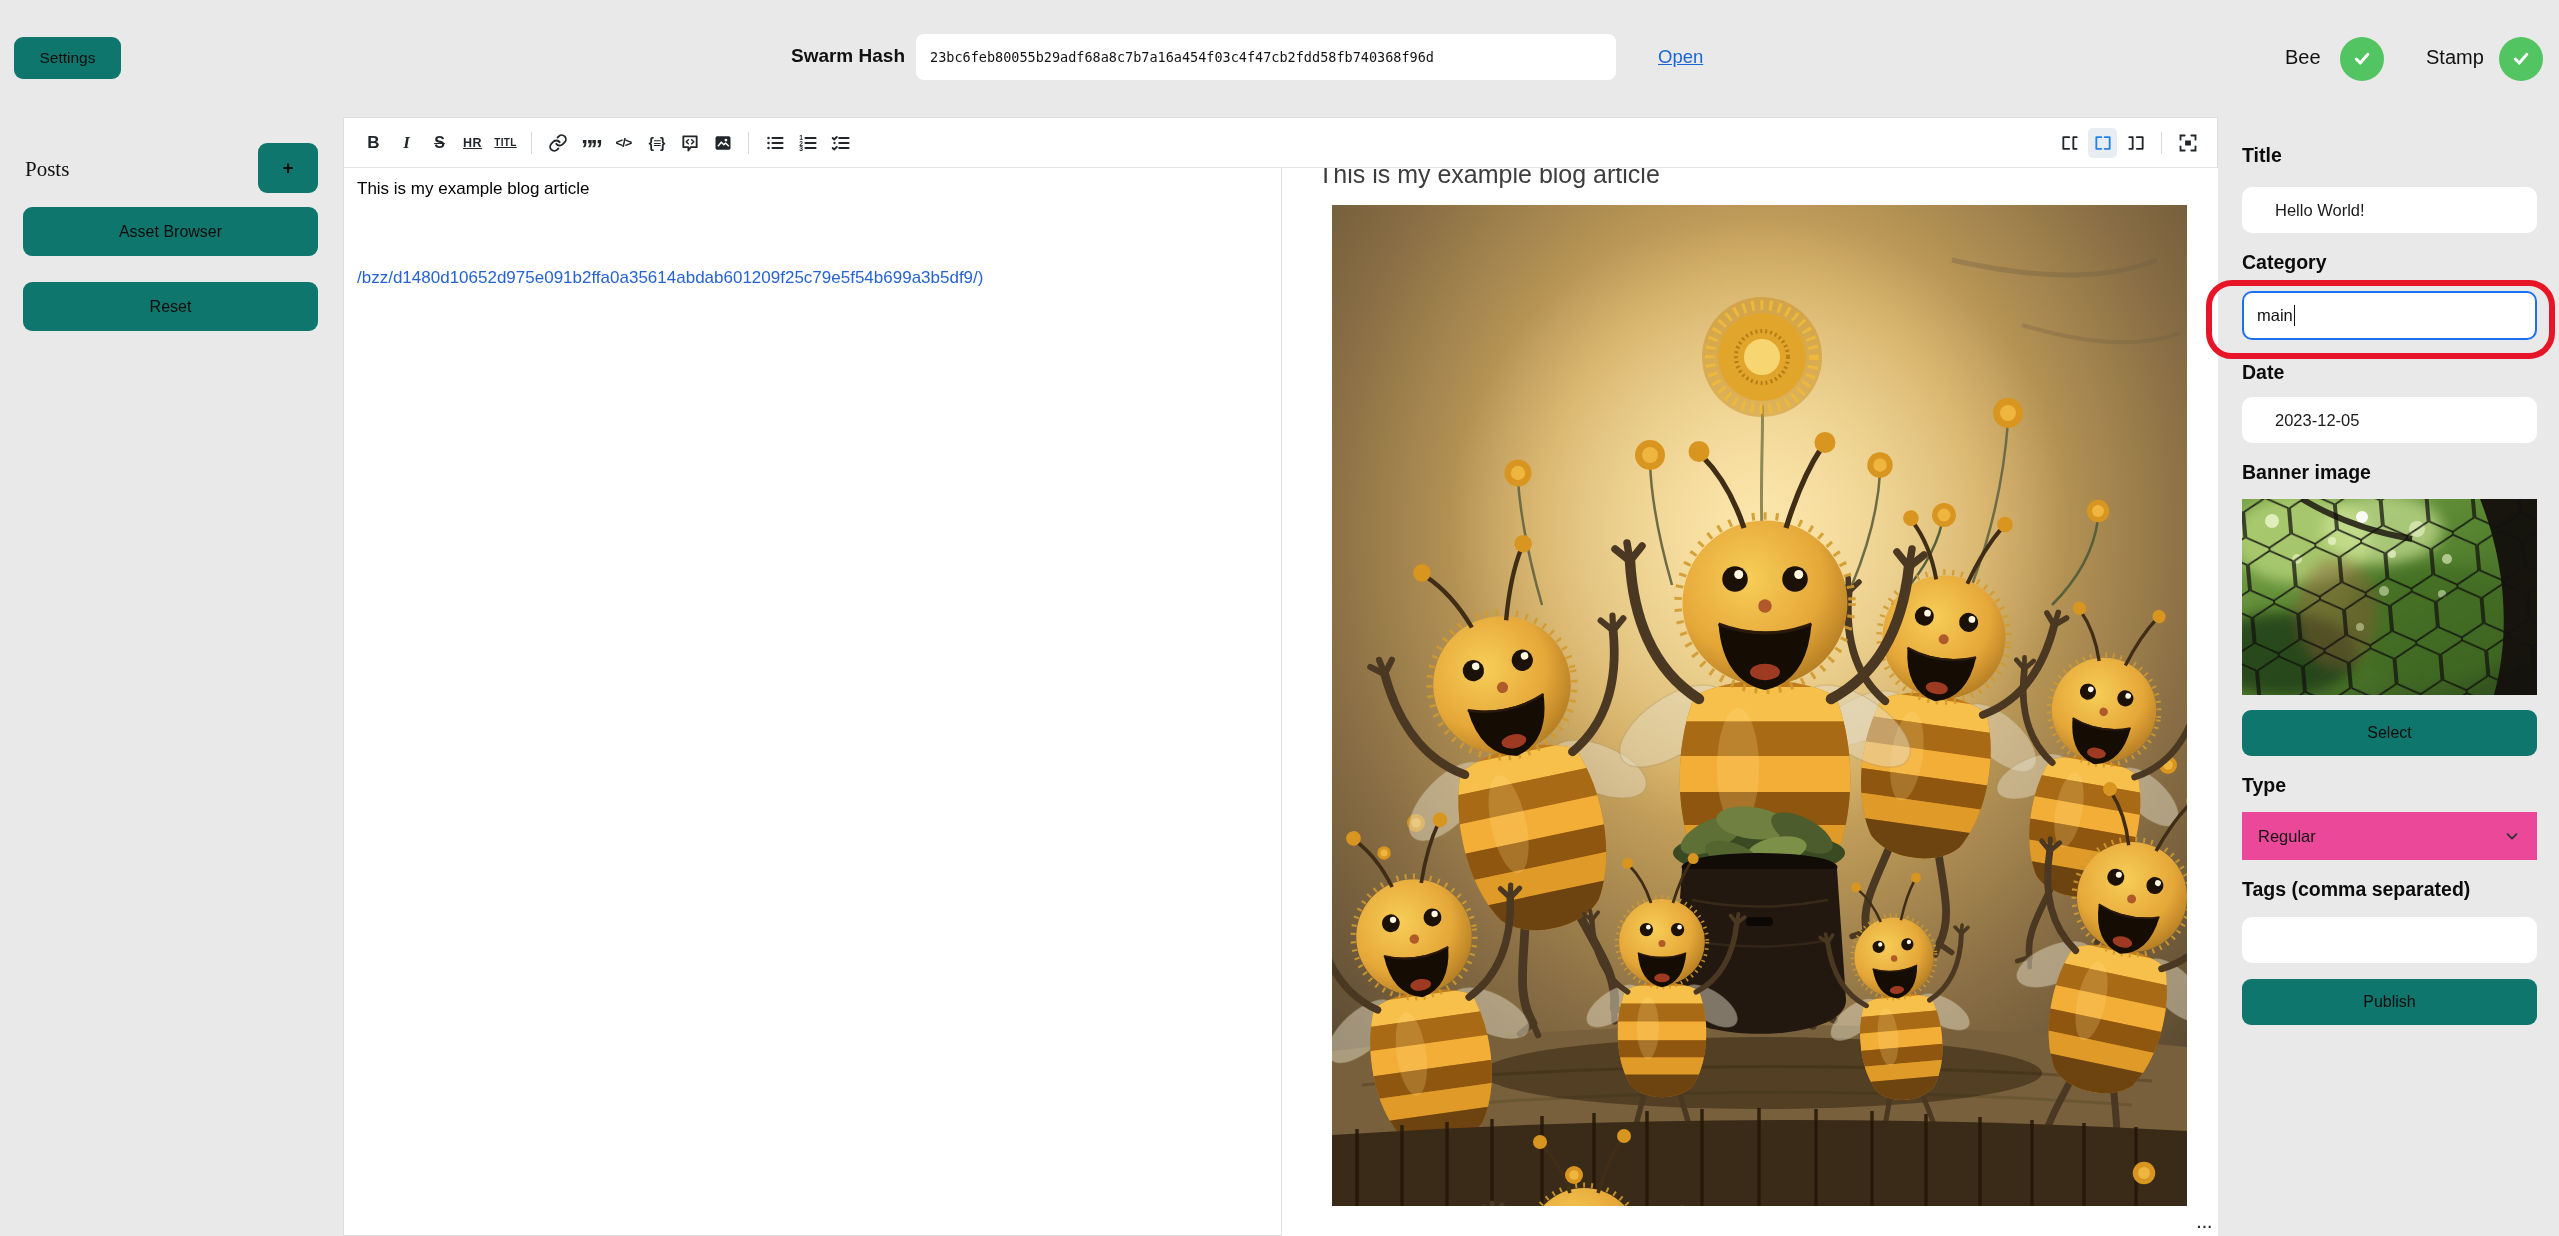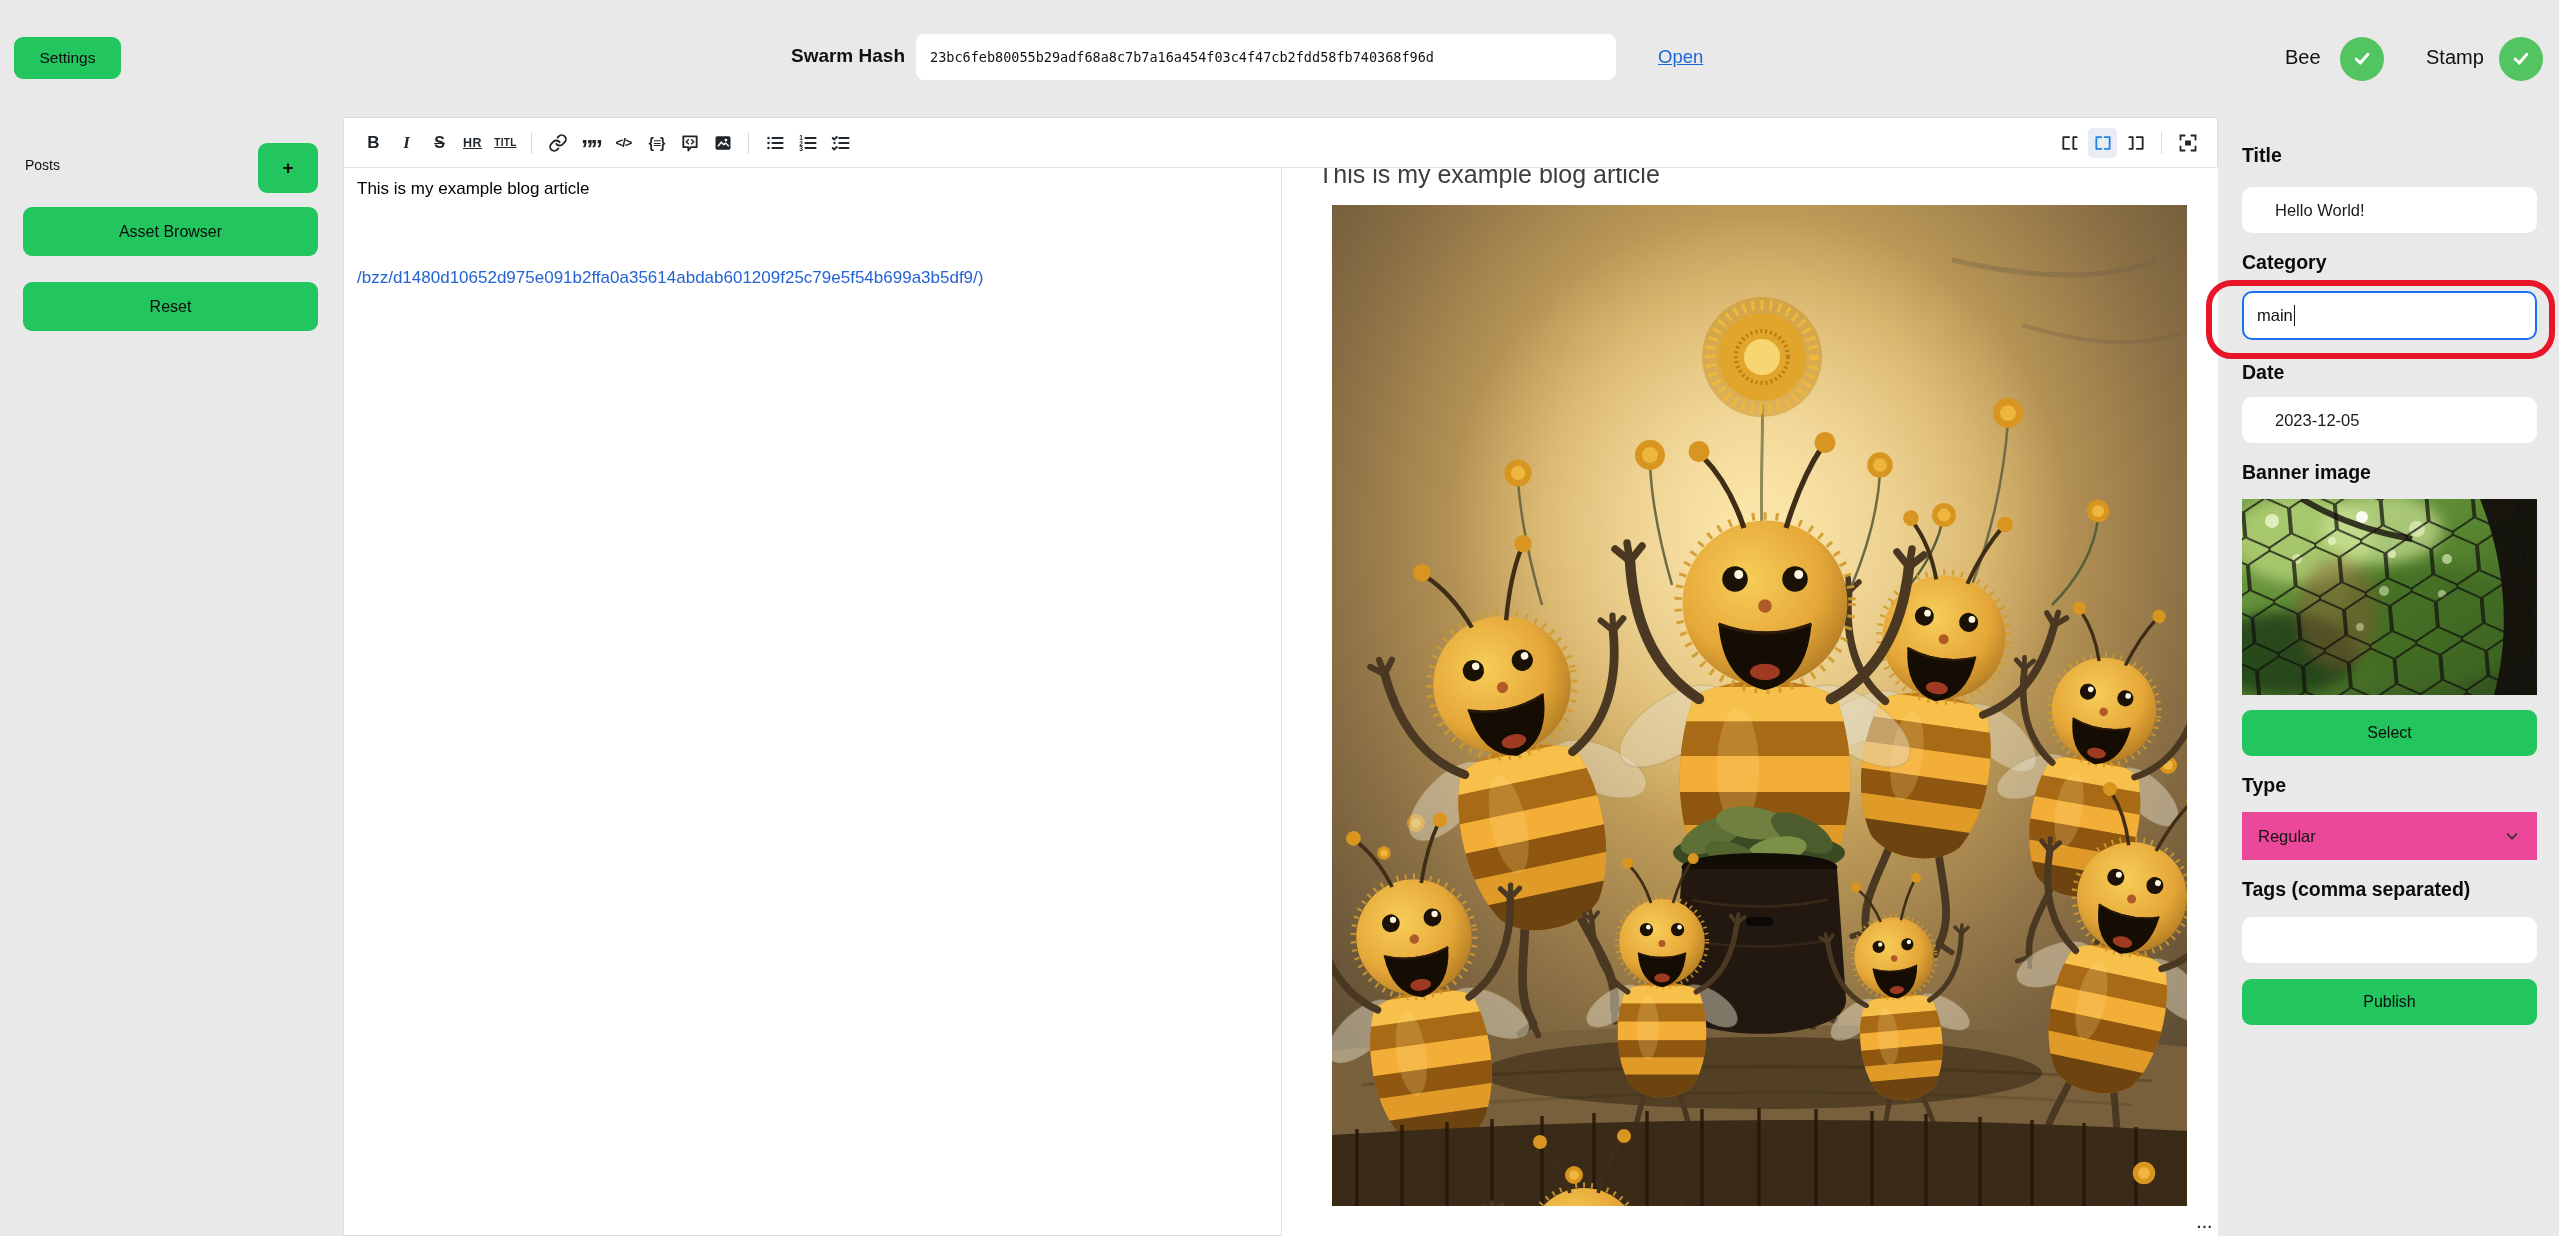--- a/index.html
+++ b/index.html
@@ -1,32 +1,32 @@
 <!DOCTYPE html>
 <html><head>
 <meta charset="utf-8">
 <style>
   html,body{margin:0;padding:0;background:#e9e9e9;}
   .page{position:relative;width:2559px;height:1236px;background:#e9e9e9;overflow:hidden;
         font-family:"Liberation Sans",sans-serif;color:#111;}
-  .btn{background:#22c55e;border:none;border-radius:9px;color:#0d0d0d;display:flex;align-items:center;
+  .btn{background:#0f766e;border:none;border-radius:9px;color:#0d0d0d;display:flex;align-items:center;
        justify-content:center;position:absolute;cursor:pointer;font-family:inherit;font-weight:500;}
   
   #settings{left:14px;top:37px;width:107px;height:42px;font-size:15.5px;}
   .swarm-label{position:absolute;left:745px;top:45px;width:160px;text-align:right;font-size:19px;font-weight:600;}
   #hash{position:absolute;left:916px;top:34px;width:700px;height:46px;border:none;border-radius:8px;background:#fff;
         padding:0 14px;font-family:"DejaVu Sans Mono",monospace;font-size:13.5px;color:#131313;box-sizing:border-box;}
   #open{position:absolute;left:1630px;top:46px;font-size:18.5px;color:#1b66d6;font-weight:500;text-decoration:underline;margin-left:28px;}
   .status-label{position:absolute;font-size:20px;font-weight:500;top:46px;}
   #bee-label{left:2285px;} #stamp-label{left:2406px;margin-left:20px;}
   .check{position:absolute;top:37px;width:44px;height:44px;border-radius:50%;background:#52c462;
          display:flex;align-items:center;justify-content:center;}
   #bee-check{left:2340px;} #stamp-check{left:2499px;}
   
-  #posts{position:absolute;left:25px;top:157px;font-size:14px;font-weight:500;}
+  #posts{position:absolute;left:25px;top:157px;font-size:21px;font-weight:500;font-family:Liberation Serif, serif;}
   #add{left:258px;top:143px;width:60px;height:50px;font-size:19px;font-weight:700;}
   #assets{left:23px;top:207px;width:295px;height:49px;font-size:16px;}
   #reset{left:23px;top:282px;width:295px;height:49px;font-size:16px;}
   
   #container{position:absolute;left:343px;top:117px;width:1875px;height:1119px;background:#fff;
              border:1px solid #dedede;box-sizing:border-box;}
   #toolbar{position:absolute;left:0;top:0;width:100%;height:50px;border-bottom:1px solid #e3e3e3;
            display:flex;align-items:center;padding:0 13px;box-sizing:border-box;}
   .tb{min-width:29px;height:30px;display:flex;align-items:center;justify-content:center;margin:0 2px;
       color:#21262b;background:none;border:none;padding:0 2px;font-family:inherit;cursor:pointer;}

